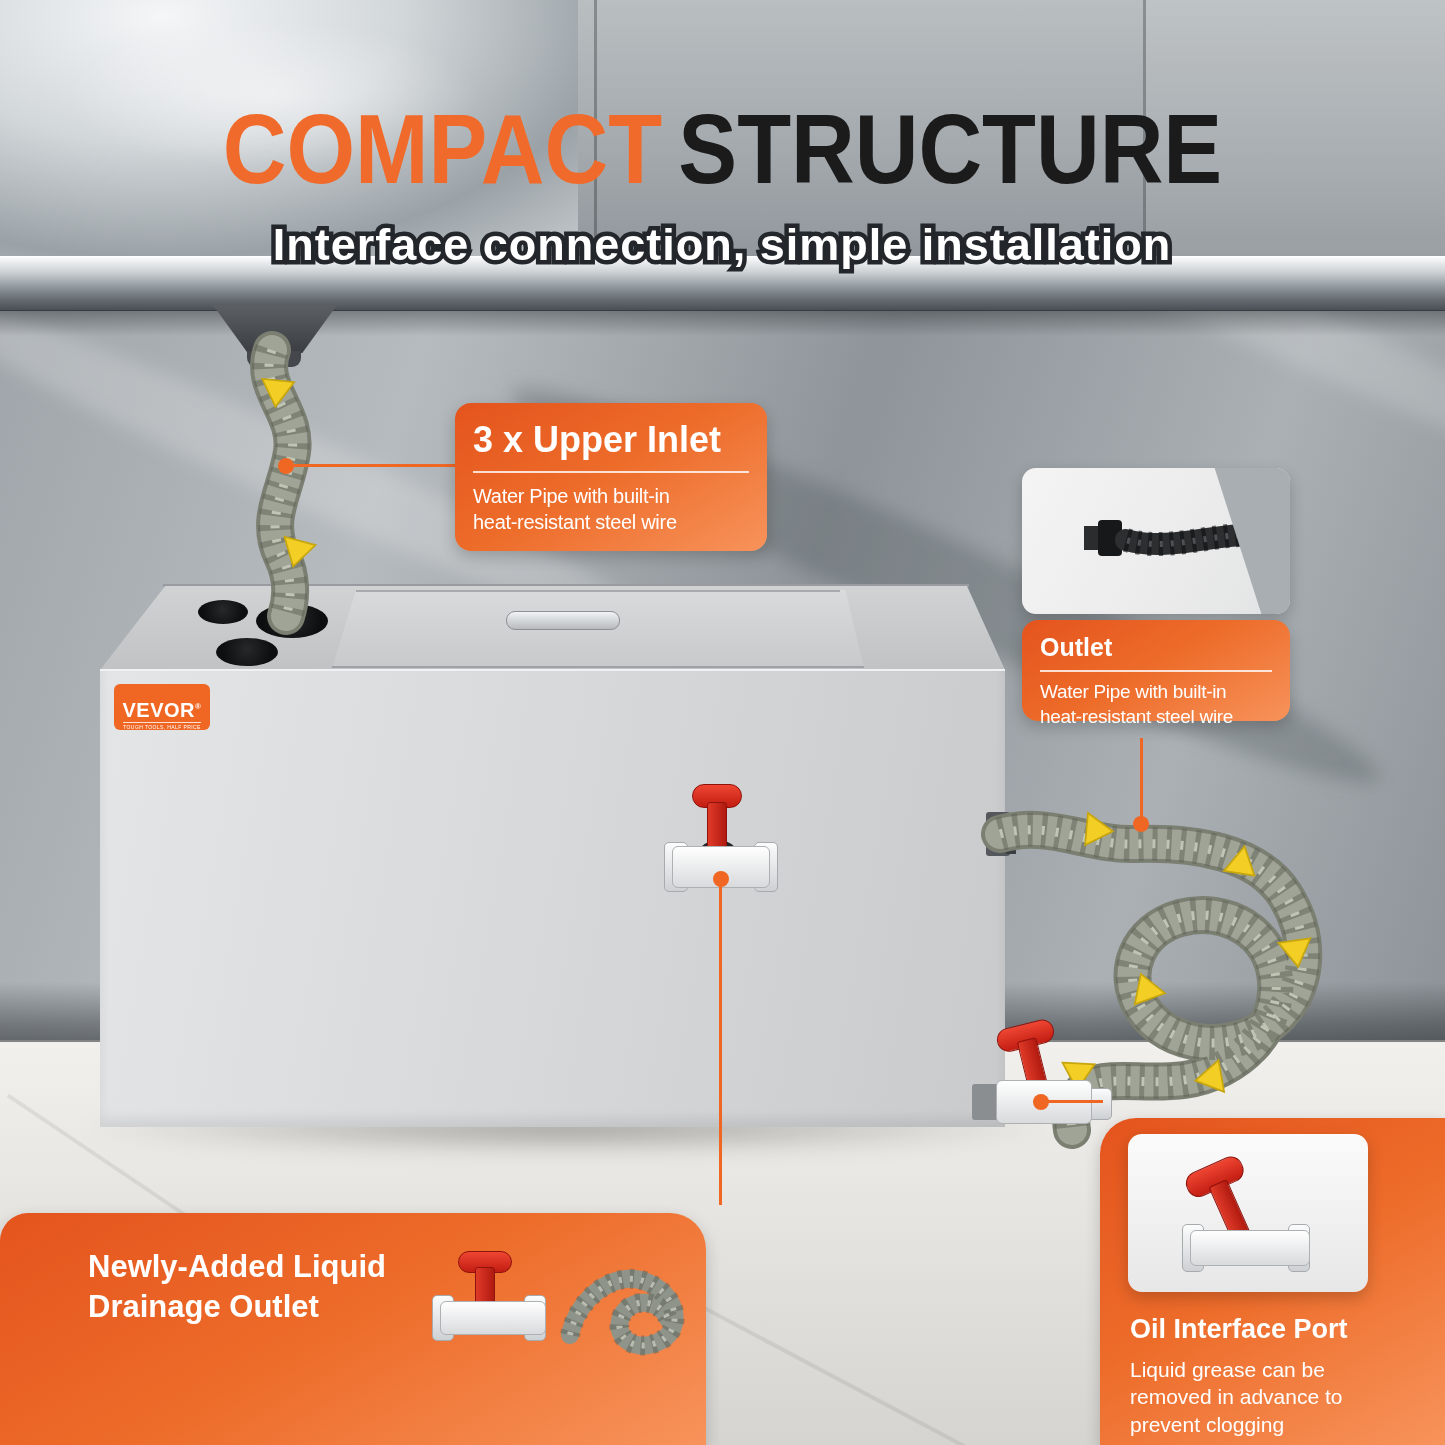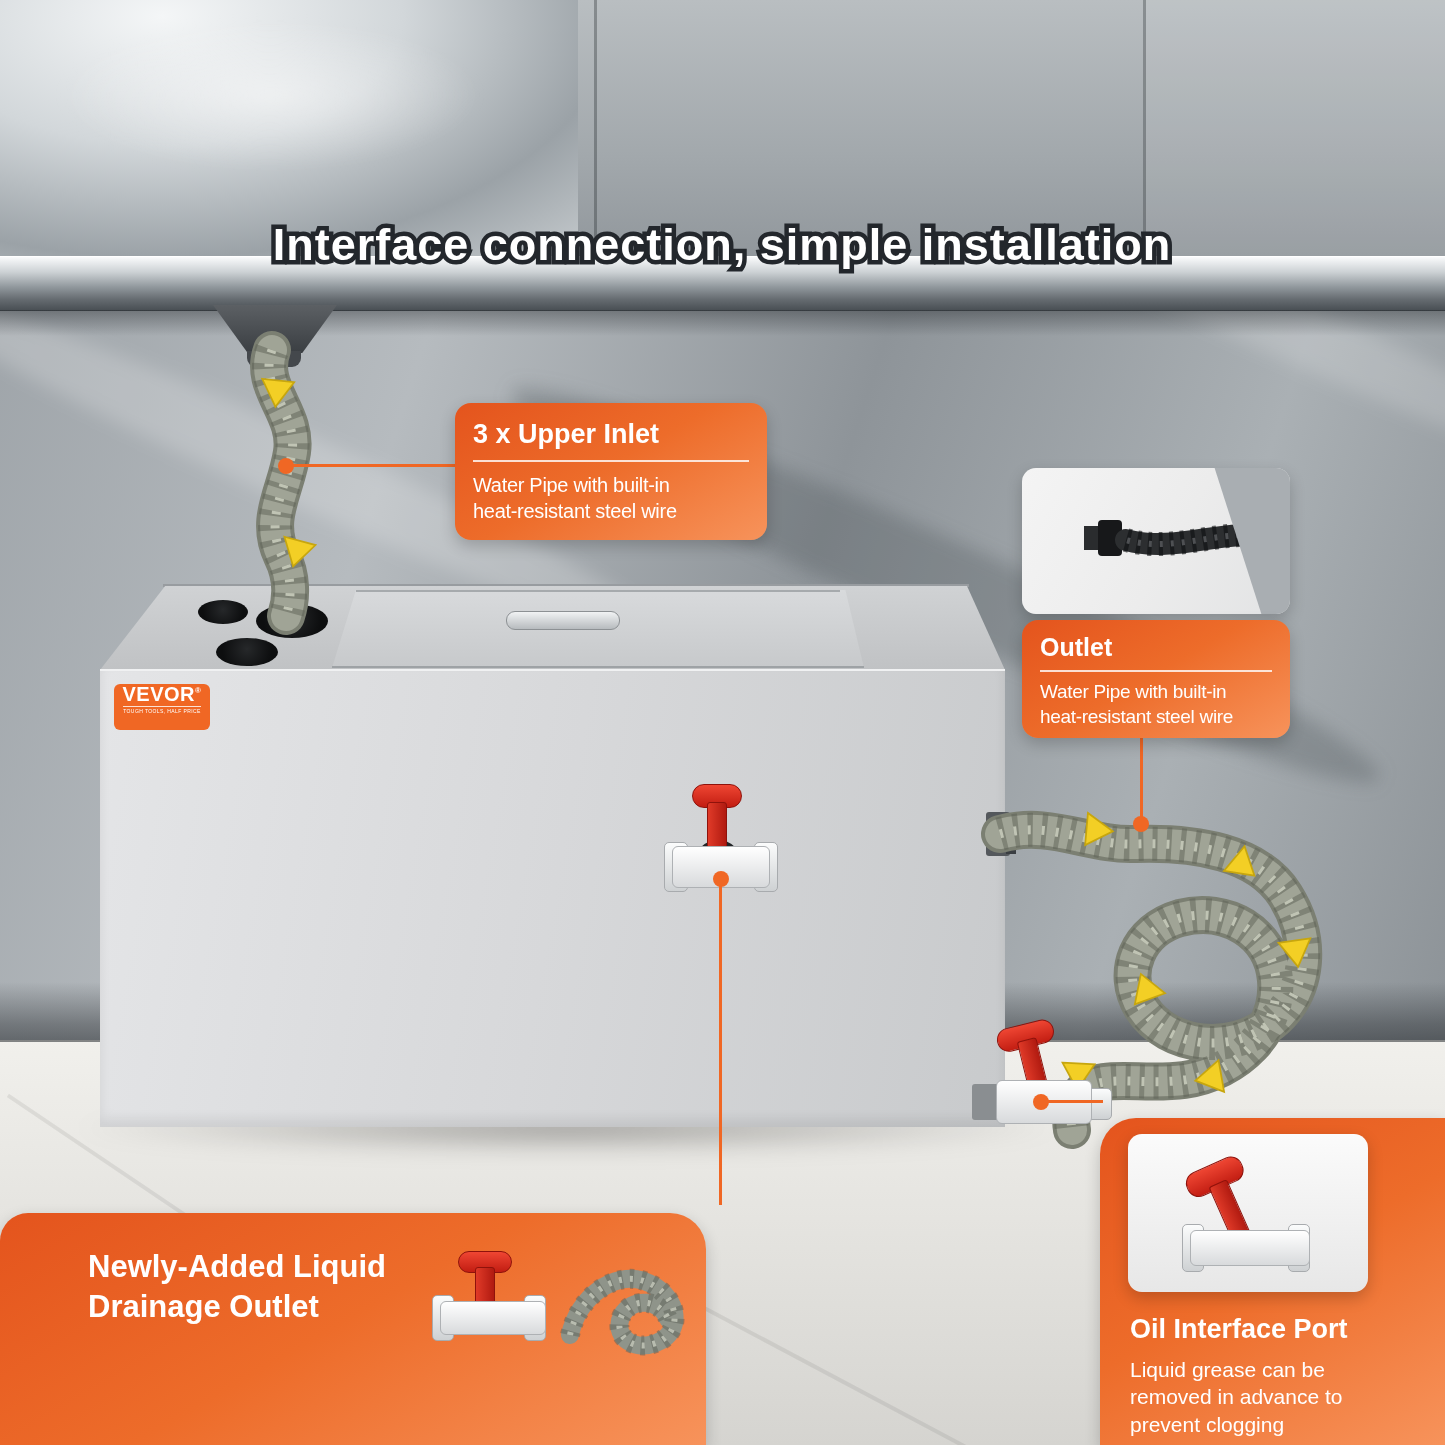--- a/index.html
+++ b/index.html
@@ -63,21 +63,21 @@
   .lid-top{position:absolute;left:356px;top:590px;width:484px;height:2px;background:#a6aaad;z-index:3;}
   .lid-bottom{position:absolute;left:332px;top:666px;width:532px;height:2px;background:#9ea2a5;z-index:3;}
   .lid-handle{position:absolute;left:506px;top:611px;width:112px;height:17px;border-radius:9px;
     background:linear-gradient(180deg,#f1f3f4,#b7bbbe);border:1px solid #8d9194;z-index:3;}
   .hole{position:absolute;border-radius:50%;
     background:radial-gradient(circle at 50% 40%,#26282a 0%,#0d0e0f 70%);z-index:3;}
   .trap-front{position:absolute;left:100px;top:669px;width:905px;height:456px;
     background:linear-gradient(100deg,#e4e5e7 0%,#d7d8da 50%,#c8cacc 100%);
     border-top:2px solid #f0f1f2;box-shadow:inset 0 -8px 12px rgba(0,0,0,.08);z-index:3;}
   .logo{position:absolute;left:114px;top:684px;width:96px;height:46px;border-radius:6px;
-    background:#f06724;color:#fff;display:flex;flex-direction:column;align-items:center;justify-content:flex-start;z-index:4;}
+    background:#f06724;color:#fff;display:flex;flex-direction:column;align-items:center;justify-content:flex-end;z-index:4;}
   .logo-name{font-size:20px;font-weight:800;letter-spacing:.5px;line-height:1;}
   .logo-name sup{font-size:8px;}
   .logo-tag{font-size:5px;letter-spacing:.4px;margin-top:2px;border-top:1px solid rgba(255,255,255,.8);padding-top:1px;}
 
   
   .scene{position:absolute;inset:0;z-index:4;pointer-events:none;}
   .hose-base{fill:none;stroke:#7b7f72;stroke-width:38px;stroke-linecap:round;stroke-linejoin:round;}
   .hose-mid{fill:none;stroke:#a0a496;stroke-width:30px;stroke-linecap:round;stroke-linejoin:round;}
   .hose-ribs{fill:none;stroke:#5e6255;stroke-width:34px;stroke-linecap:butt;stroke-dasharray:5 9;opacity:.5;}
   .hose-hi{fill:none;stroke:#d5d9ca;stroke-width:9px;stroke-linecap:butt;stroke-dasharray:3 11;opacity:.75;}
@@ -199,44 +199,47 @@
   <div class="valve" style="left:972px;top:1022px;width:152px;height:110px;">
     <div class="v-conn" style="left:0px;top:62px;width:30px;height:36px;"></div>
     <div style="position:absolute;left:38px;top:0px;width:58px;height:68px;transform:rotate(-14deg);transform-origin:50% 100%;">
       <div class="red-bar" style="left:0px;top:0px;width:56px;height:22px;"></div>
       <div class="red-stem" style="left:19px;top:16px;width:18px;height:52px;"></div>
     </div>
     <div class="v-cap" style="left:112px;top:66px;width:26px;height:30px;"></div>
     <div class="v-body" style="left:24px;top:58px;width:94px;height:42px;"></div>
   </div>
 
+  <div class="title-block">
+    <h1><span class="t-orange">COMPACT</span><span class="t-dark">STRUCTURE</span></h1>
+  </div>
   <svg class="subtitle-svg">
     <text x="722" y="48" text-anchor="middle">Interface connection, simple installation</text>
   </svg>
 
   <div class="dot" style="left:278px;top:458px;"></div>
   <div class="conn" style="left:288px;top:464px;width:167px;height:3px;"></div>
   <div class="co-card" style="left:455px;top:403px;width:276px;padding:16px 18px;">
-    <div class="co-title" style="font-size:27px;">3 x Upper Inlet</div>
+    <div class="co-title" style="font-size:36px;">3 x Upper Inlet</div>
     <div class="co-div" style="margin:10px 0;"></div>
     <div class="pre" style="font-size:20px;line-height:1.3;letter-spacing:-.3px;">Water Pipe with built-in
 heat-resistant steel wire</div>
   </div>
 
   <div class="thumb" style="left:1022px;top:468px;width:268px;height:146px;">
     <div class="thumb-wedge"></div>
     <svg width="268" height="146">
       <rect x="62" y="58" width="14" height="24" fill="#2a2c2e"></rect>
       <rect x="76" y="52" width="24" height="36" rx="4" fill="#17181a"></rect>
       <path class="hose-dark-base" d="M 250 70 C 205 58, 155 86, 104 72"></path>
       <path class="hose-dark-ribs" d="M 250 70 C 205 58, 155 86, 104 72"></path>
       <path class="hose-dark-hi" d="M 250 70 C 205 58, 155 86, 104 72"></path>
     </svg>
   </div>
-  <div class="co-card" style="left:1022px;top:620px;width:268px;height:118px;padding:13px 18px;box-sizing:border-box;">
+  <div class="co-card" style="left:1022px;top:620px;width:268px;height:101px;padding:13px 18px;box-sizing:border-box;">
     <div class="co-title" style="font-size:25px;">Outlet</div>
     <div class="co-div" style="margin:8px 0;"></div>
     <div class="pre" style="font-size:19px;line-height:1.3;letter-spacing:-.3px;">Water Pipe with built-in
 heat-resistant steel wire</div>
   </div>
   <div class="conn" style="left:1140px;top:738px;width:3px;height:82px;"></div>
   <div class="dot" style="left:1133px;top:816px;"></div>
 
   <div class="dot" style="left:713px;top:871px;"></div>
   <div class="conn" style="left:719px;top:885px;width:3px;height:320px;"></div>

